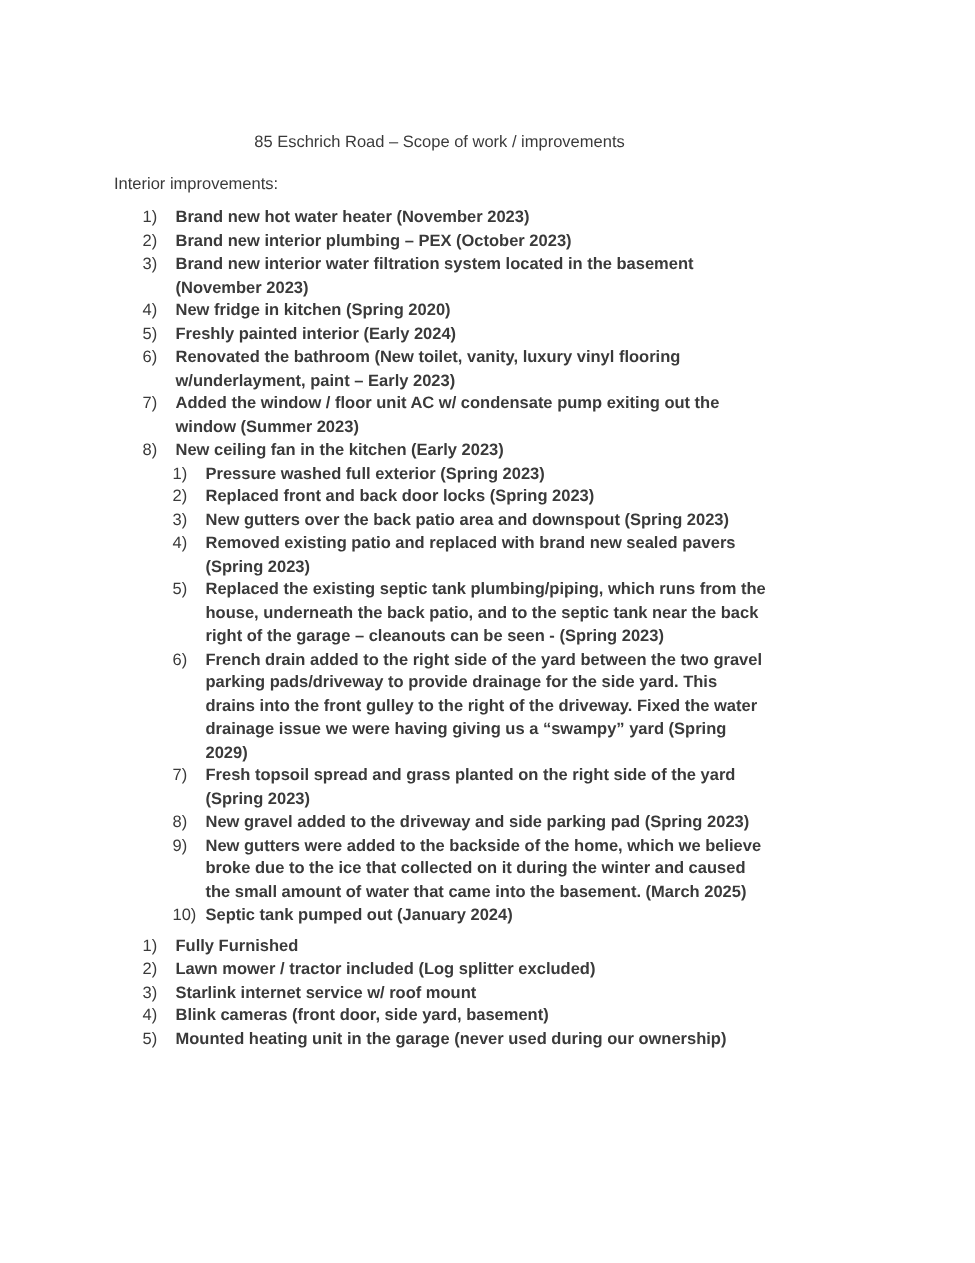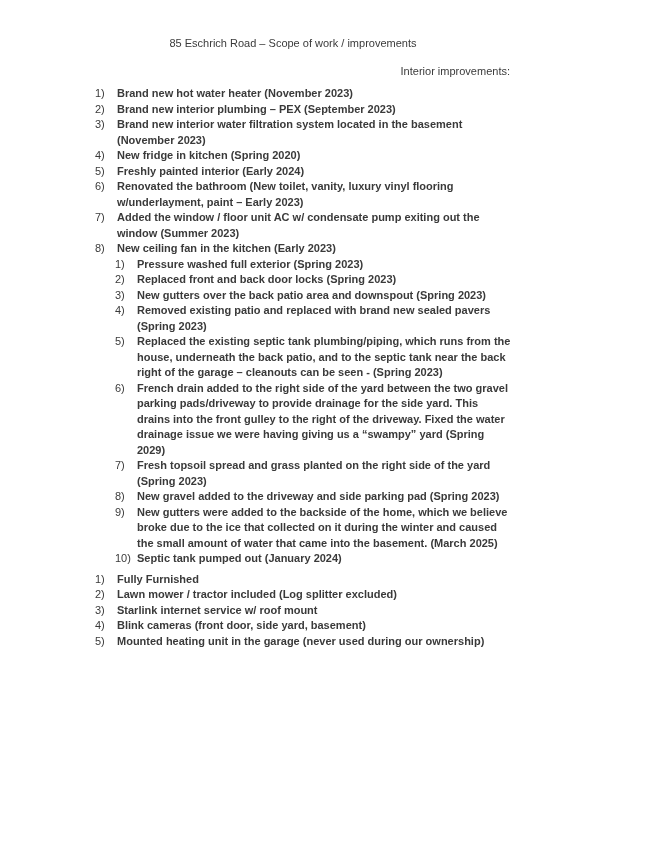--- a/index.html
+++ b/index.html
@@ -6,33 +6,33 @@
     margin: 0;
     padding: 0;
     background: #ffffff;
   }
   .page {
     position: relative;
     width: 586px;
     height: 842px;
     background: #ffffff;
     box-sizing: border-box;
-    padding-top: 36px;
+    padding-top: 88px;
     font-family: "Liberation Sans", sans-serif;
     font-size: 11px;
     line-height: 15.5px;
     color: #3a3a3a;
     overflow: hidden;
   }
   .doc-title {
     text-align: center;
     margin: 0 76px 12px 76px;
   }
   .heading {
-    text-align: right;
+    text-align: left;
     margin: 0 76px;
   }
   .sec-interior .heading { margin-bottom: 7px; }
   .sec-exterior .heading { margin-bottom: 11px; }
   .sec-extras { margin-top: 5px; }
   .sec-extras .heading { margin-bottom: 10px; }
   .list {
     margin-right: 74px;
   }
   .list.normal { margin-left: 95px; }
@@ -59,21 +59,21 @@
 
   <section class="sec-interior">
     <div class="heading">Interior improvements:</div>
     <div class="list normal">
         <div class="li">
           <span class="num">1)</span>
           <span class="txt">Brand new hot water heater (November 2023)</span>
         </div>
         <div class="li">
           <span class="num">2)</span>
-          <span class="txt">Brand new interior plumbing – PEX (September 2023)</span>
+          <span class="txt">Brand new interior plumbing – PEX (October 2023)</span>
         </div>
         <div class="li">
           <span class="num">3)</span>
           <span class="txt">Brand new interior water filtration system located in the basement (November 2023)</span>
         </div>
         <div class="li">
           <span class="num">4)</span>
           <span class="txt">New fridge in kitchen (Spring 2020)</span>
         </div>
         <div class="li">

